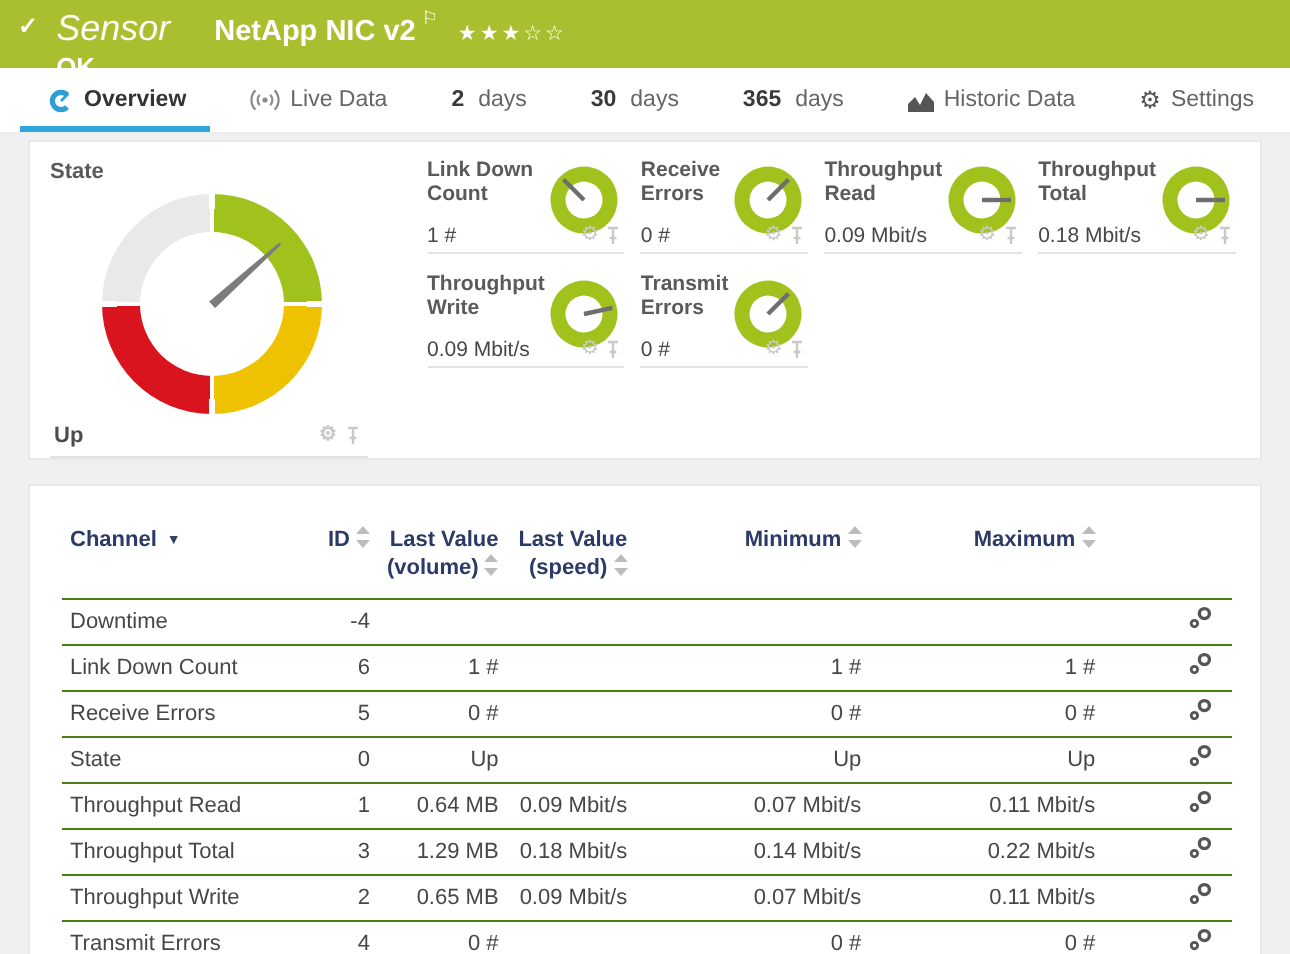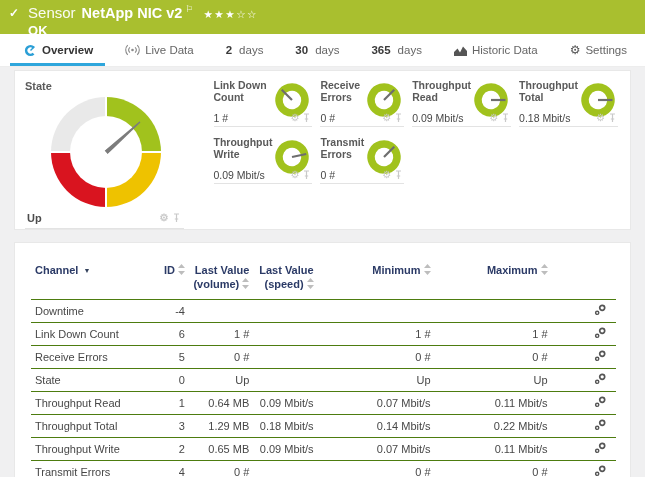--- a/index.html
+++ b/index.html
@@ -8,22 +8,22 @@
     width:645px; height:477px; overflow:hidden;
     background:#f0f0f1;
     font-family:"Liberation Sans", sans-serif;
   }
 
   
   .topbar { height:34px; background:#a9bf2f; display:flex; align-items:flex-start; padding:5px 0 0 9px; }
   .check { color:#fff; font-size:12px; font-weight:bold; margin-top:1px; }
   .titleblock { margin-left:9px; }
   .titlerow { display:flex; align-items:baseline; line-height:1.05; }
-  .sensor-kind { font-size:15px; color:rgba(255,255,255,.95); }
-  .sensor-name { font-size:14.5px; font-weight:bold; color:#fff; margin-left:6px; }
+  .sensor-kind { font-style:italic; font-size:18px; color:rgba(255,255,255,.95); }
+  .sensor-name { font-size:14.5px; font-weight:bold; color:#fff; margin-left:22px; }
   .flag { color:#fff; font-size:9px; margin-left:3px; align-self:flex-start; }
   .stars { color:#fff; font-size:10.5px; margin-left:10px; letter-spacing:1.5px; }
   .status { color:#fff; font-size:13px; font-weight:bold; margin-top:2px; }
 
   
   .tabbar { height:33px; background:#fff; display:flex; align-items:stretch; justify-content:space-between;
             padding:0 16px 0 22px; border-bottom:1px solid #ededed; }
   .tab { display:flex; align-items:center; gap:5px; font-size:11.5px; color:#666; position:relative; padding:12px 2px; cursor:pointer; white-space:nowrap; }
   .tab .num { font-weight:bold; color:#3a3a3a; margin-right:2px; }
   .tab.active { color:#333; font-weight:bold; }

